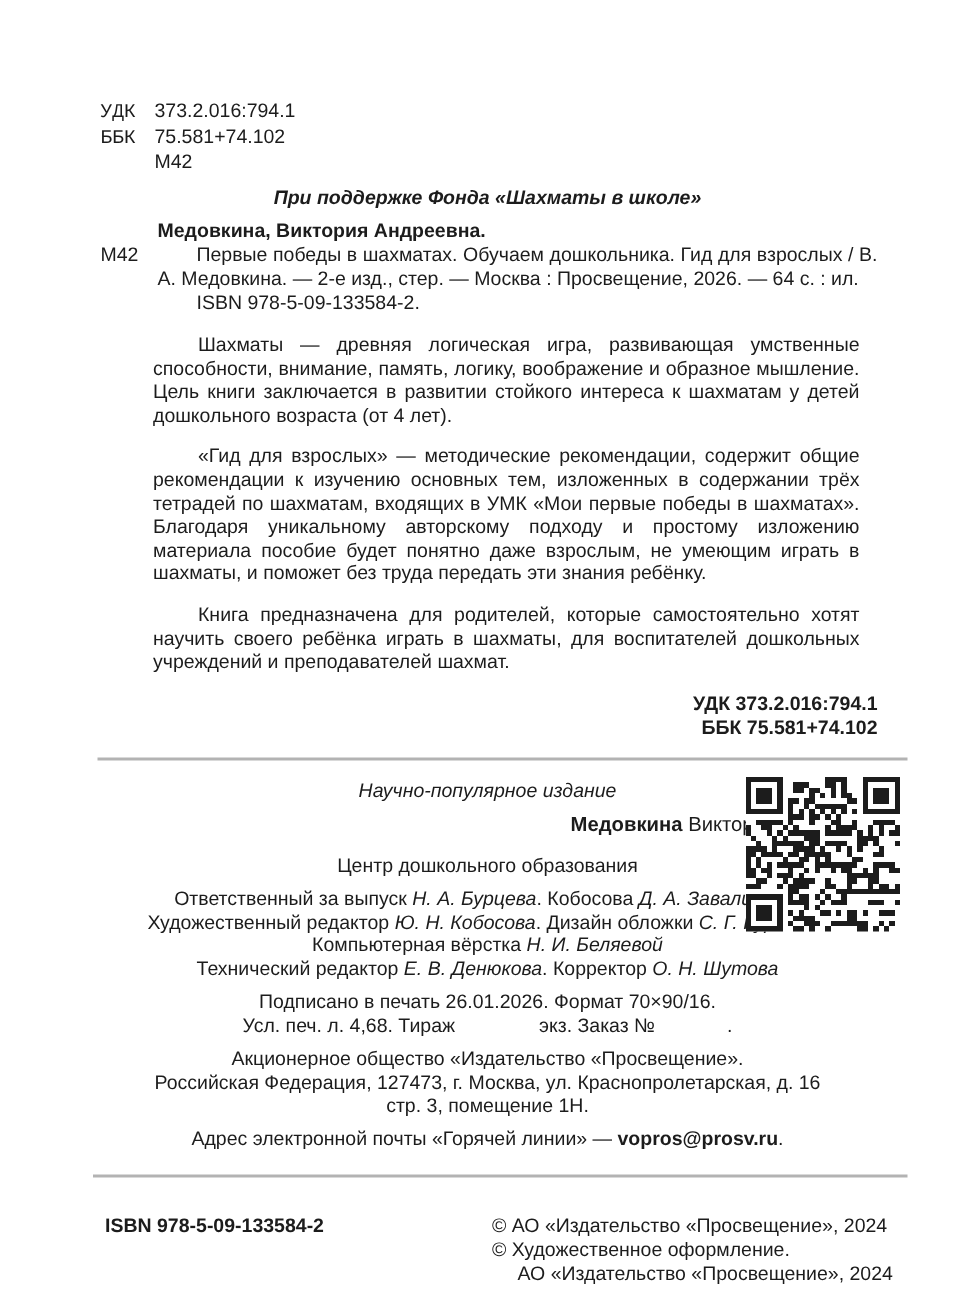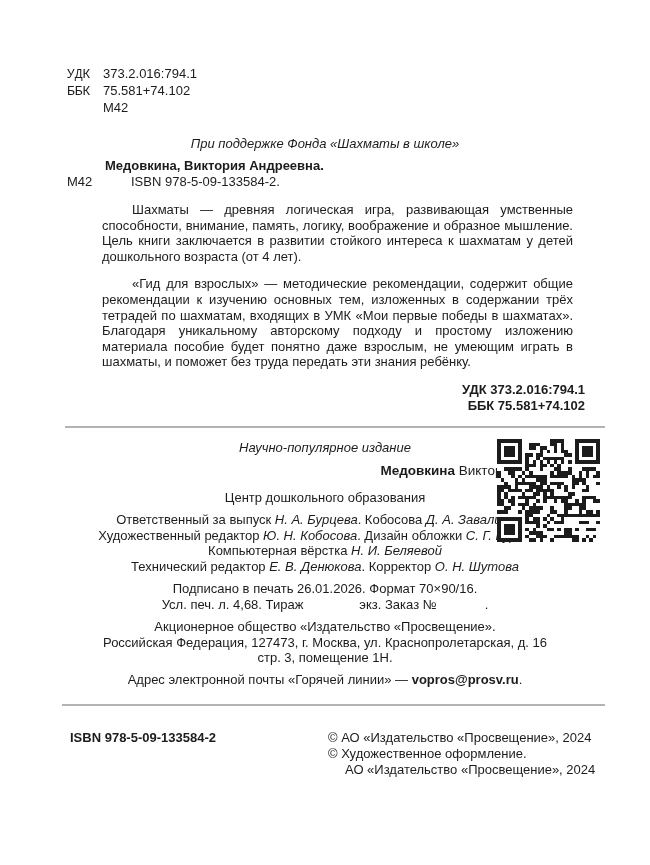--- a/index.html
+++ b/index.html
@@ -12,21 +12,21 @@
     -webkit-font-smoothing: antialiased;
   }
   .page { position: relative; width: 650px; height: 865px; font-size: 13px; }
 
   
   .top-codes { padding: 66px 0 0 67px; line-height: 16px; }
   .code-row { white-space: nowrap; }
   .code-label { display: inline-block; width: 36px; font-family: Liberation Mono, monospace; }
   .code-only { padding-left: 36px; }
 
-  .support-note { margin-top: 20px; text-align: center; font-style: italic; }
+  .support-note { margin-top: 8px; text-align: center; font-style: italic; font-weight: bold; }
 
   
   .card { position: relative; margin: 7px 65px 0 105px; line-height: 16px; }
   .card-author { font-weight: bold; }
   .card-code { position: absolute; left: -38px; top: 16px; font-weight: normal; }
   .card-desc { text-align: justify; text-indent: 26px; }
   .card-isbn { padding-left: 26px; }
 
   
   .annotation { margin: 2px 65px 0 90px; line-height: 15.6px; text-align: justify; }
@@ -77,26 +77,28 @@
       <span class="code-label">ББК</span><span>75.581+74.102</span>
     </div>
     <div class="code-only">М42</div>
   </div>
 
   <div class="support-note">При поддержке Фонда «Шахматы в школе»</div>
 
   <div class="card">
     <div class="card-author">Медовкина, Виктория Андреевна.</div>
     <div class="card-code">М42</div>
+    <div class="card-desc">Первые победы в шахматах. Обучаем дошкольника. Гид для взрослых / В. А. Медовкина. — 2-е изд., стер. — Москва : Просвещение, 2026. — 64 с. : ил.</div>
     <div class="card-isbn">ISBN 978-5-09-133584-2.</div>
   </div>
 
   <div class="annotation">
     <p>Шахматы — древняя логическая игра, развивающая умственные способности, внимание, память, логику, воображение и образное мышление. Цель книги заключается в развитии стойкого интереса к шахматам у детей дошкольного возраста (от 4 лет).</p>
     <p>«Гид для взрослых» — методические рекомендации, содержит общие рекомендации к изучению основных тем, изложенных в содержании трёх тетрадей по шахматам, входящих в УМК «Мои первые победы в шахматах». Благодаря уникальному авторскому подходу и простому изложению материала пособие будет понятно даже взрослым, не умеющим играть в шахматы, и поможет без труда передать эти знания ребёнку.</p>
+    <p>Книга предназначена для родителей, которые самостоятельно хотят научить своего ребёнка играть в шахматы, для воспитателей дошкольных учреждений и преподавателей шахмат.</p>
   </div>
 
   <div class="udk-right">
     <div>УДК 373.2.016:794.1</div>
     <div>ББК 75.581+74.102</div>
   </div>
 
   <hr class="rule rule1">
 
   <div class="imprint">

